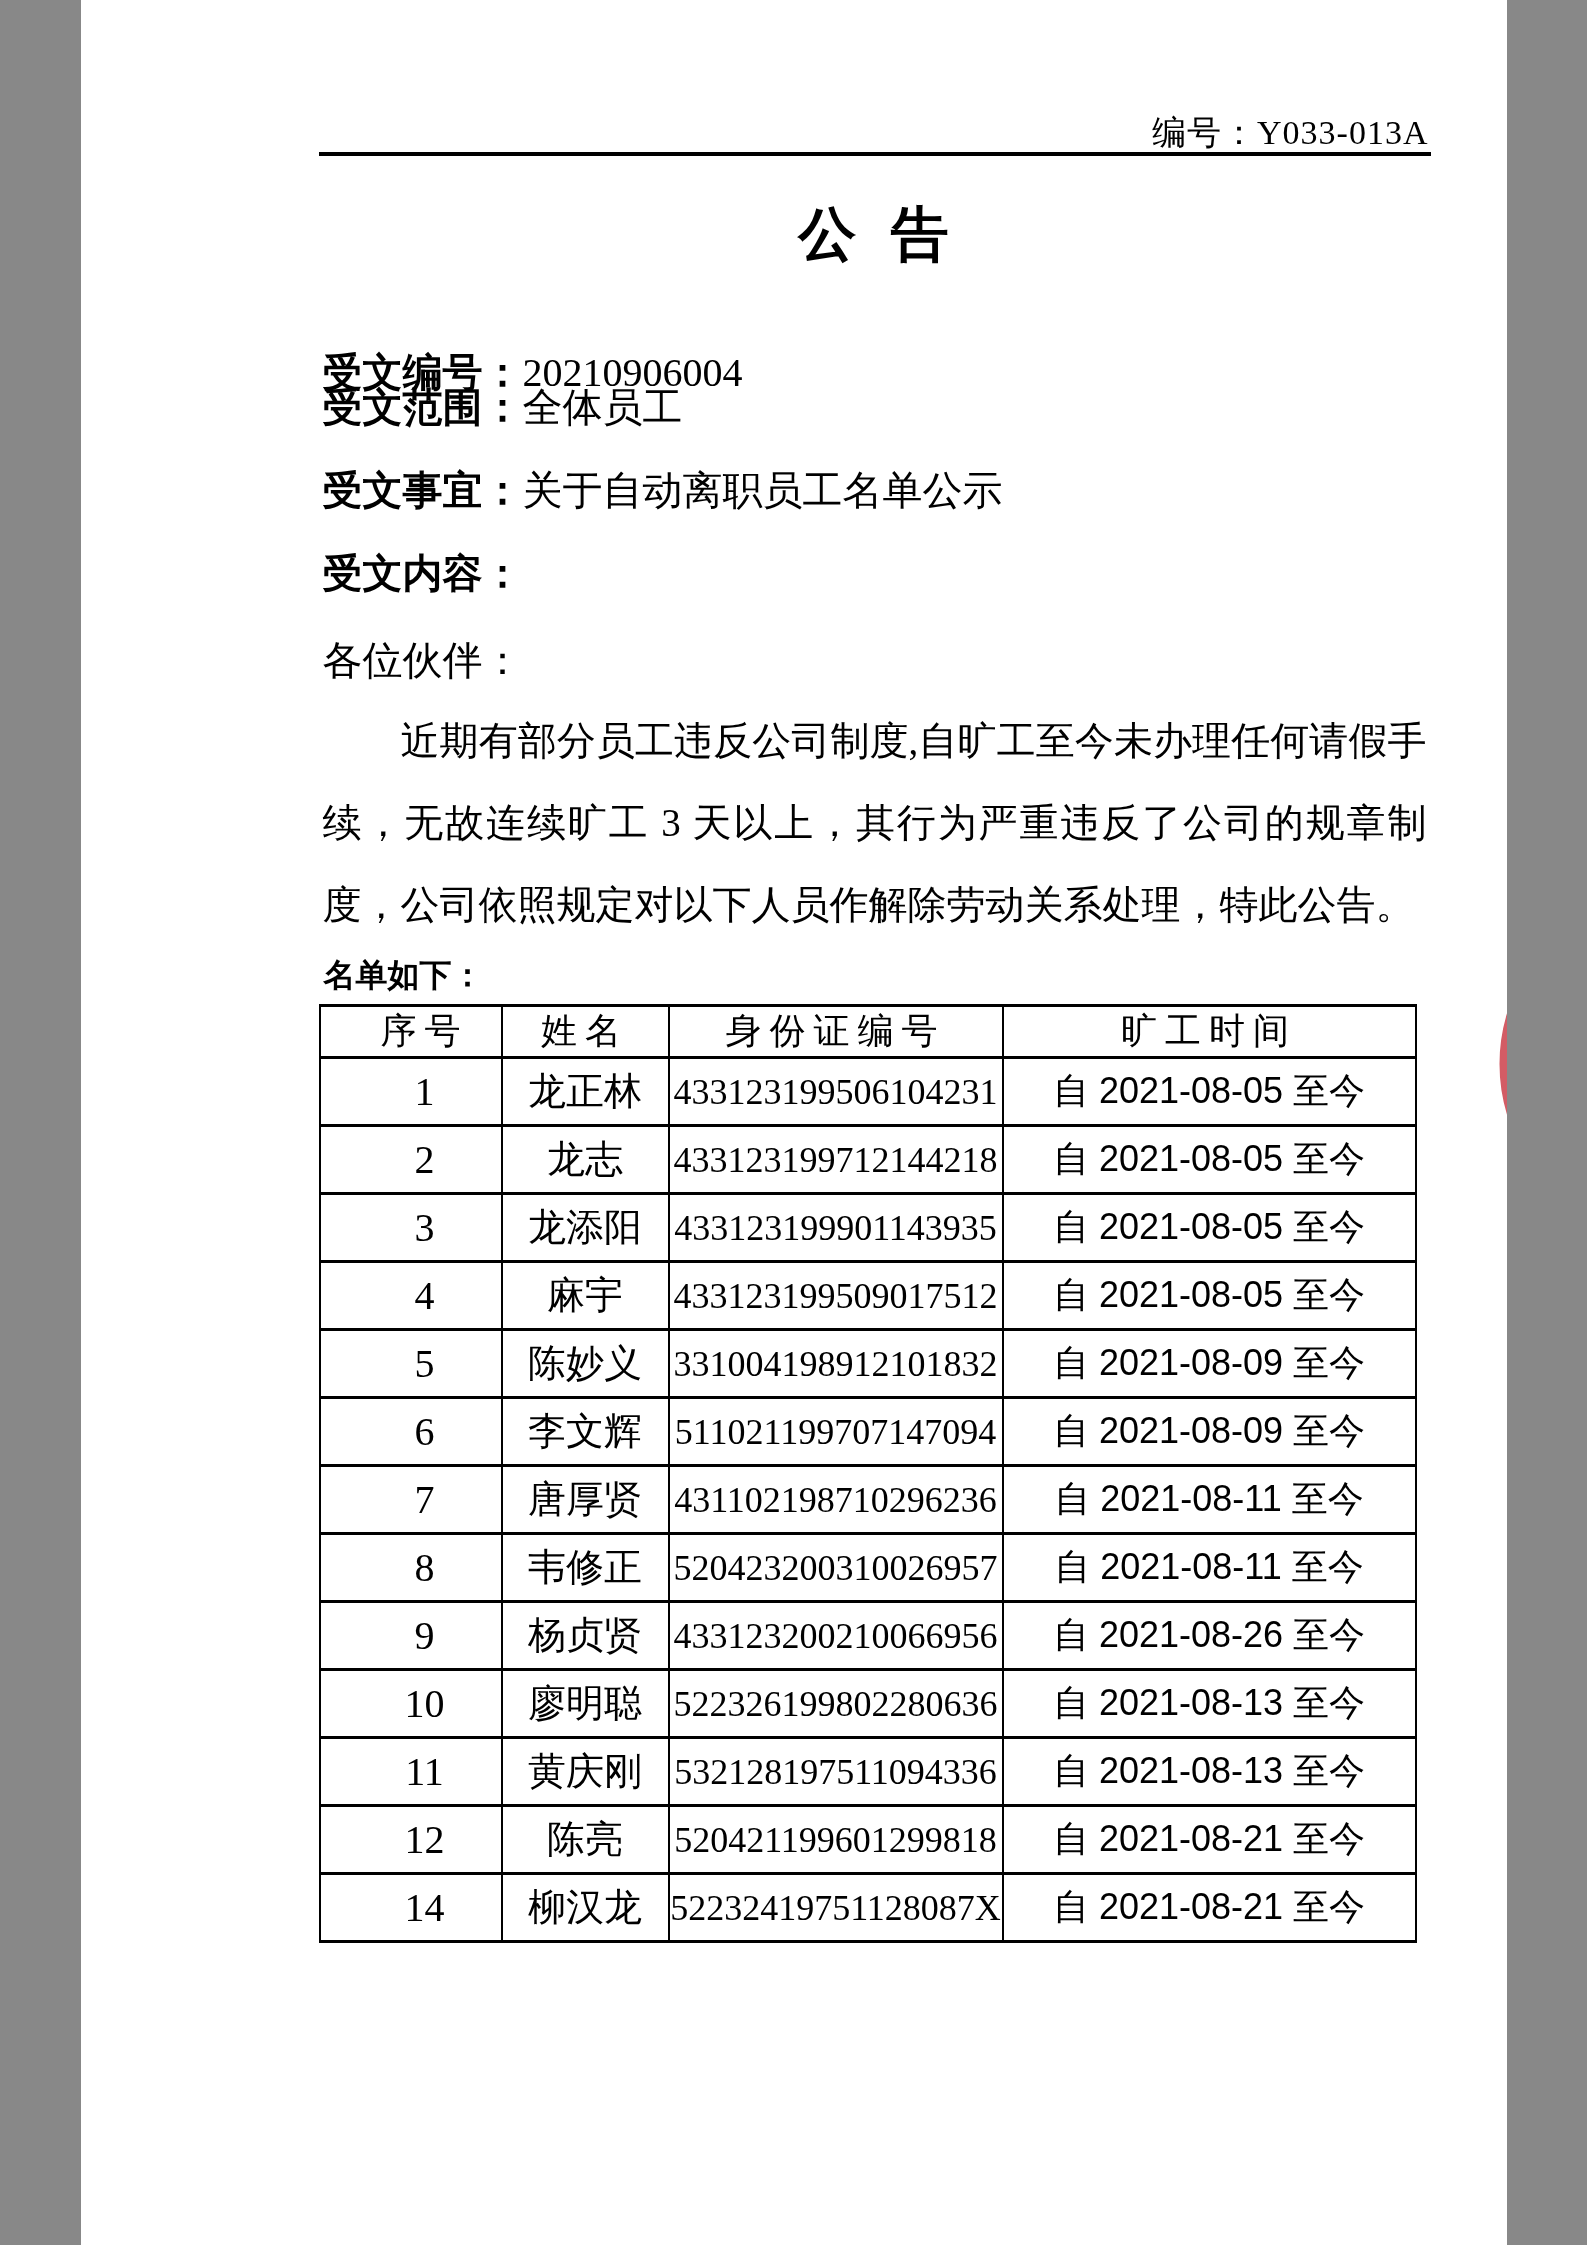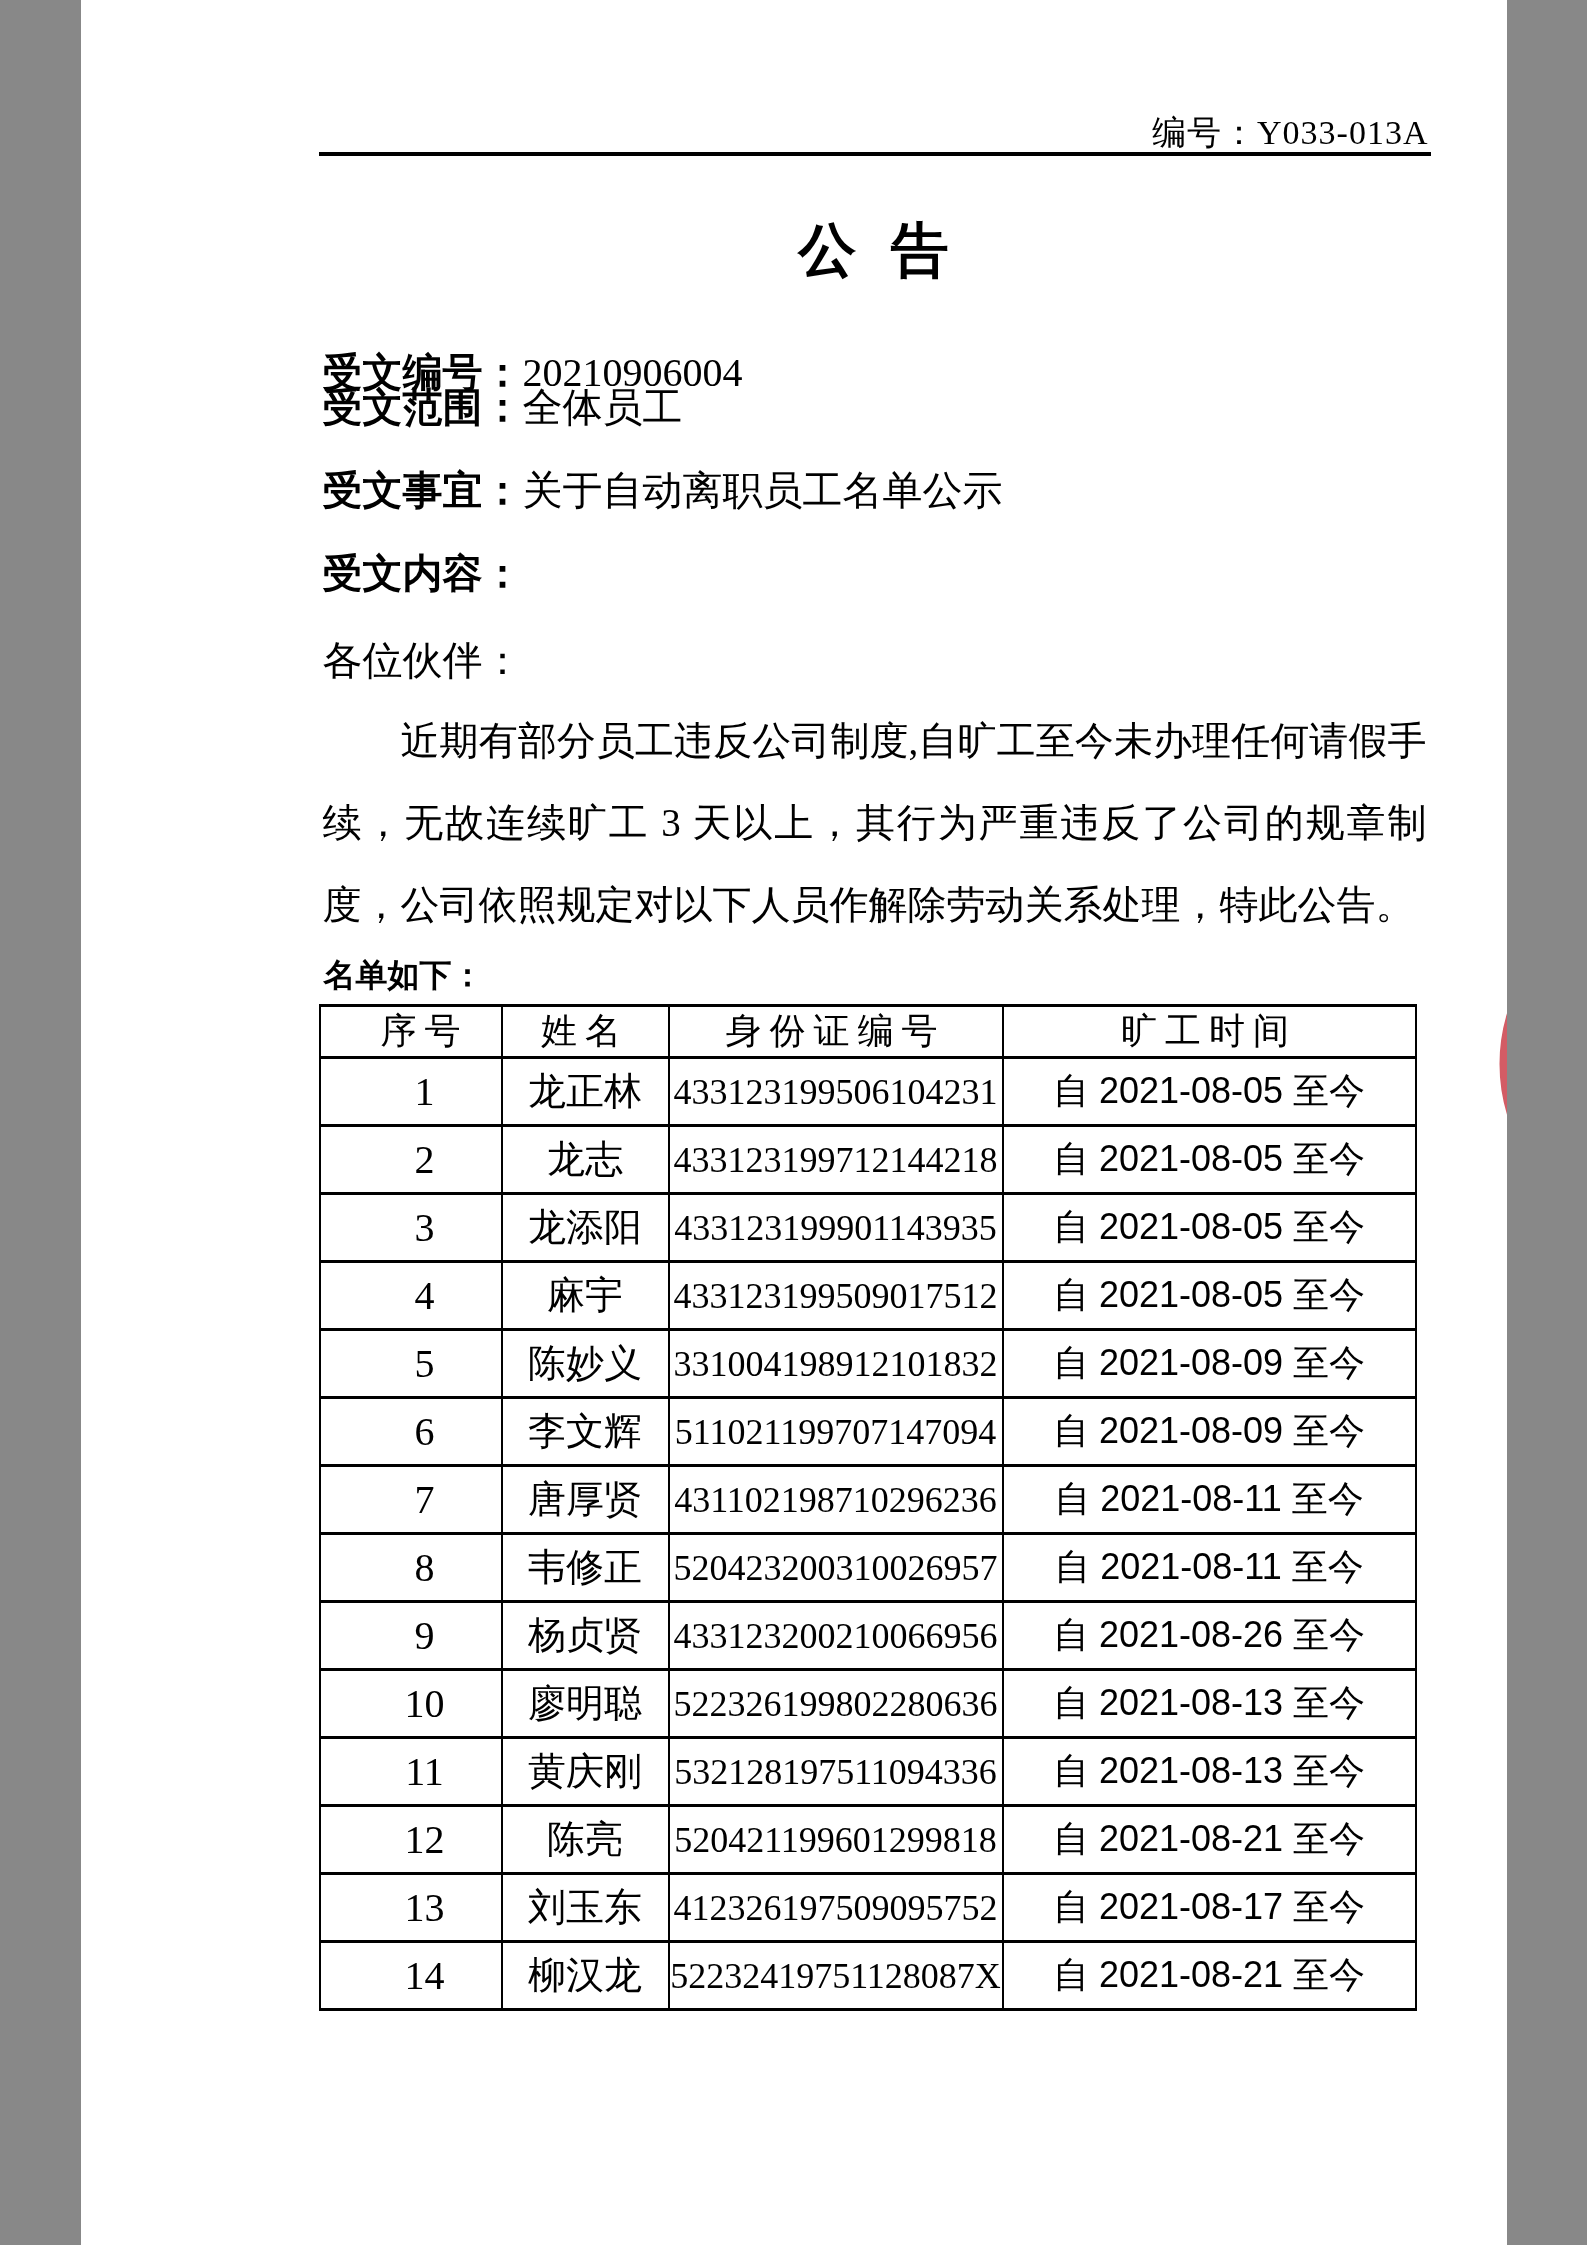--- a/index.html
+++ b/index.html
@@ -19,21 +19,21 @@
     top: 110px; left: 238px; width: 1110px;
     text-align: right;
     font-size: 34px;
     letter-spacing: 1px;
   }
   .rule {
     top: 152px; left: 238px; width: 1112px; height: 4px;
     background: #000;
   }
   .title {
-    top: 212px; left: 238px; width: 1110px;
+    top: 196px; left: 238px; width: 1110px;
     text-align: center;
     font-size: 58px;
     font-weight: bold;
     word-spacing: 20px;
   }
   .meta-line {
     left: 242px;
     font-size: 40px;
     line-height: 50px;
     white-space: nowrap;
@@ -213,26 +213,20 @@
           <td class="c0">11</td>
           <td class="c1">黄庆刚</td>
           <td class="c2">532128197511094336</td>
           <td class="c3">自 2021-08-13 至今</td>
         </tr>
         <tr>
           <td class="c0">12</td>
           <td class="c1">陈亮</td>
           <td class="c2">520421199601299818</td>
           <td class="c3">自 2021-08-21 至今</td>
-        </tr>
-        <tr>
-          <td class="c0">13</td>
-          <td class="c1">刘玉东</td>
-          <td class="c2">412326197509095752</td>
-          <td class="c3">自 2021-08-17 至今</td>
         </tr>
         <tr>
           <td class="c0">14</td>
           <td class="c1">柳汉龙</td>
           <td class="c2">52232419751128087X</td>
           <td class="c3">自 2021-08-21 至今</td>
         </tr>
       </tbody>
   </table>
 

